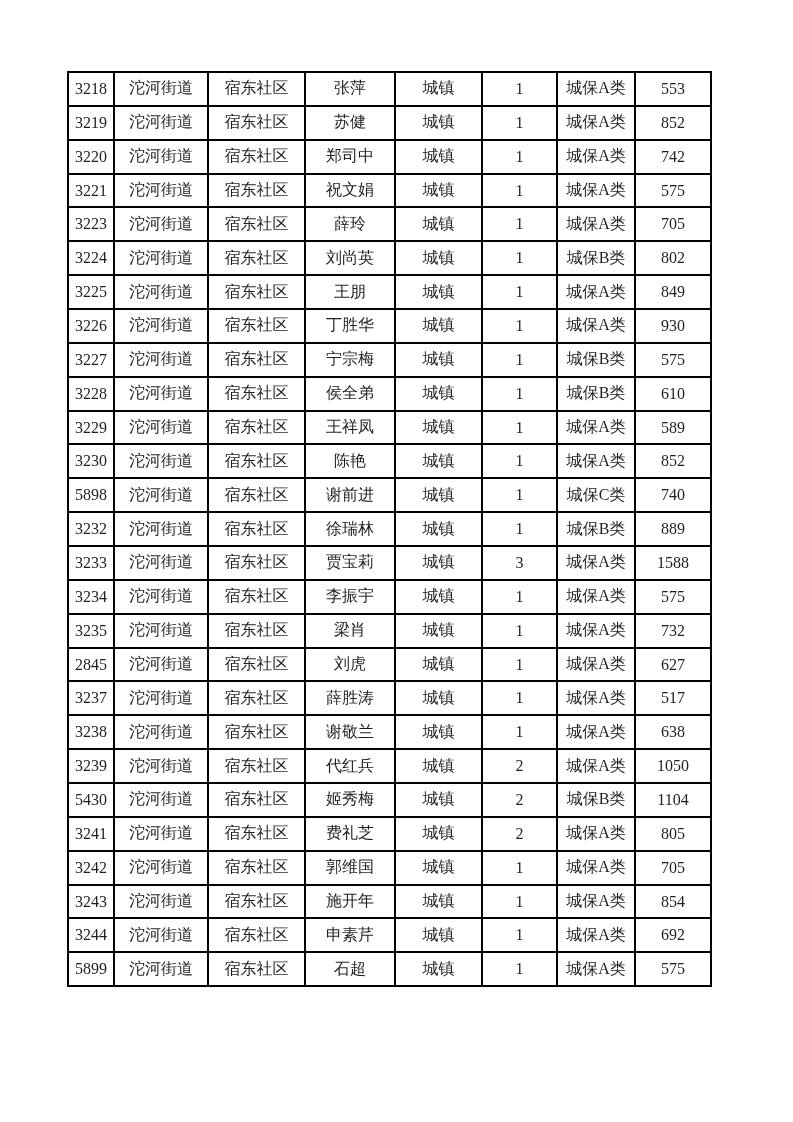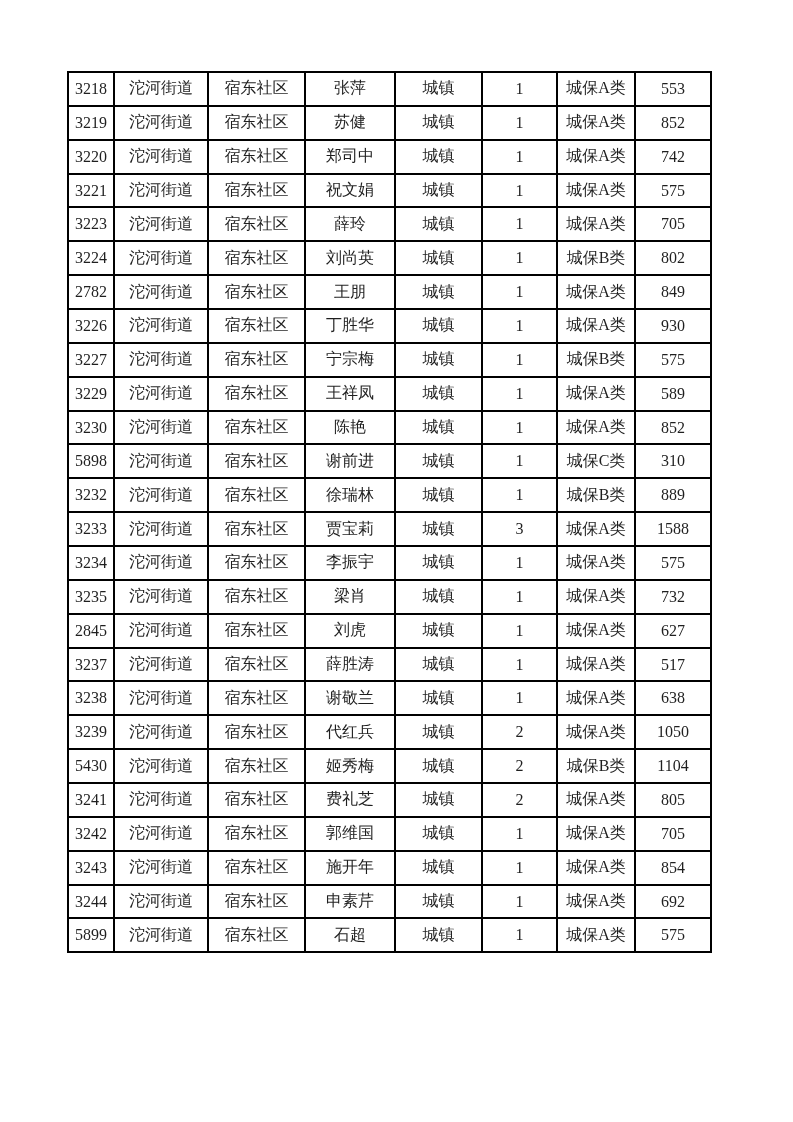--- a/index.html
+++ b/index.html
@@ -119,21 +119,21 @@
           <td>3224</td>
           <td>沱河街道</td>
           <td>宿东社区</td>
           <td>刘尚英</td>
           <td>城镇</td>
           <td>1</td>
           <td>城保B类</td>
           <td>802</td>
         </tr>
         <tr>
-          <td>2782</td>
+          <td>3225</td>
           <td>沱河街道</td>
           <td>宿东社区</td>
           <td>王朋</td>
           <td>城镇</td>
           <td>1</td>
           <td>城保A类</td>
           <td>849</td>
         </tr>
         <tr>
           <td>3226</td>
@@ -149,20 +149,30 @@
           <td>3227</td>
           <td>沱河街道</td>
           <td>宿东社区</td>
           <td>宁宗梅</td>
           <td>城镇</td>
           <td>1</td>
           <td>城保B类</td>
           <td>575</td>
         </tr>
         <tr>
+          <td>3228</td>
+          <td>沱河街道</td>
+          <td>宿东社区</td>
+          <td>侯全弟</td>
+          <td>城镇</td>
+          <td>1</td>
+          <td>城保B类</td>
+          <td>610</td>
+        </tr>
+        <tr>
           <td>3229</td>
           <td>沱河街道</td>
           <td>宿东社区</td>
           <td>王祥凤</td>
           <td>城镇</td>
           <td>1</td>
           <td>城保A类</td>
           <td>589</td>
         </tr>
         <tr>
@@ -176,21 +186,21 @@
           <td>852</td>
         </tr>
         <tr>
           <td>5898</td>
           <td>沱河街道</td>
           <td>宿东社区</td>
           <td>谢前进</td>
           <td>城镇</td>
           <td>1</td>
           <td>城保C类</td>
-          <td>310</td>
+          <td>740</td>
         </tr>
         <tr>
           <td>3232</td>
           <td>沱河街道</td>
           <td>宿东社区</td>
           <td>徐瑞林</td>
           <td>城镇</td>
           <td>1</td>
           <td>城保B类</td>
           <td>889</td>

